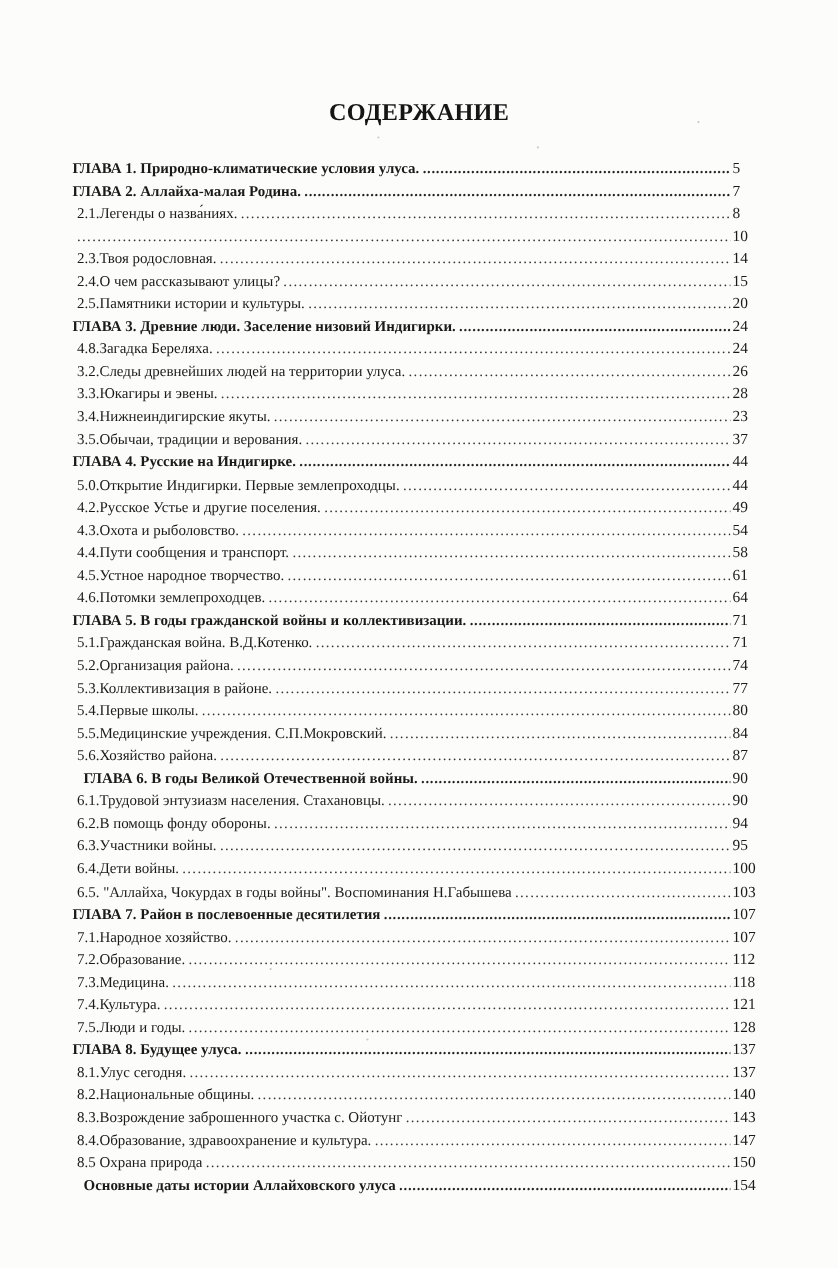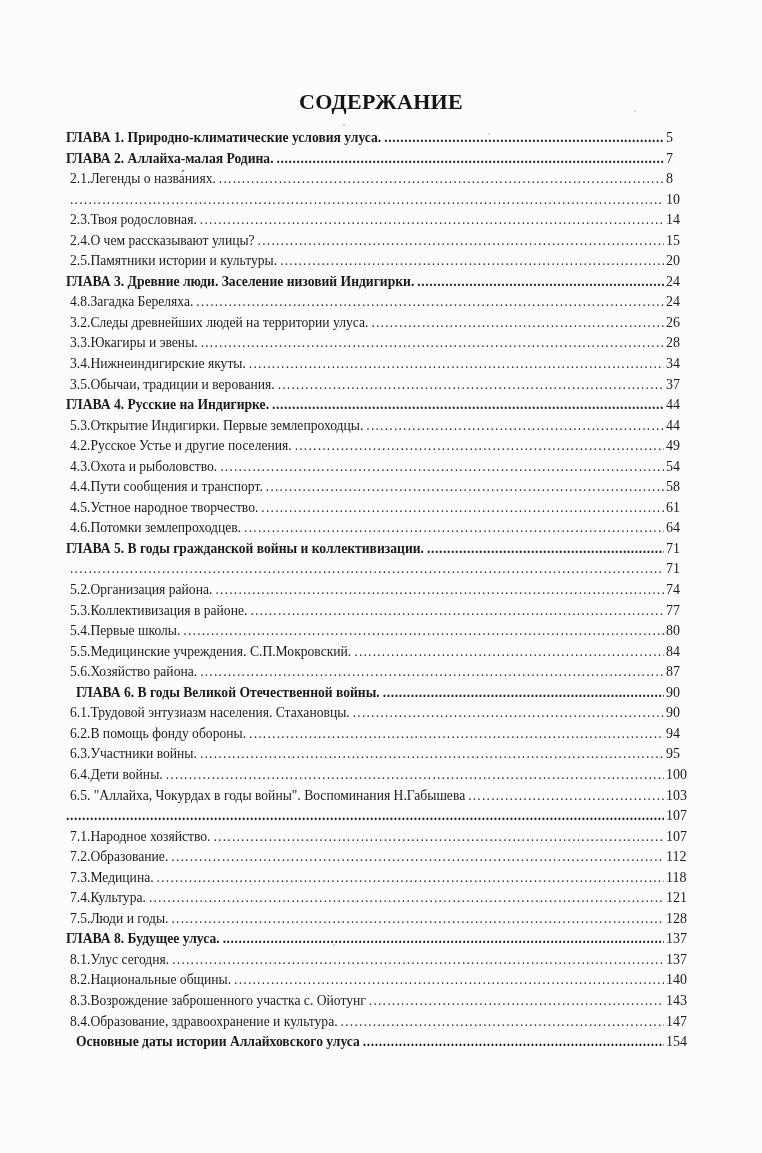--- a/index.html
+++ b/index.html
@@ -22,21 +22,21 @@
       top: 74px;
       text-align: center;
       font-weight: bold;
       font-size: 22px;
       letter-spacing: 0.3px;
       color: #151515;
     }
     .toc {
       position: absolute;
       left: 66px;
-      top: 128px;
+      top: 143px;
       width: 640px;
       margin: 0;
       padding: 0;
       list-style: none;
     }
     .toc-row {
       display: flex;
       align-items: baseline;
       height: 20.55px;
       line-height: 20.55px;
@@ -144,34 +144,34 @@
       <span class="toc-page">26</span>
     </li>
     <li class="toc-row indent-small">
       <span class="toc-label">3.3.Юкагиры и эвены.</span>
       <span class="toc-leader"></span>
       <span class="toc-page">28</span>
     </li>
     <li class="toc-row indent-small">
       <span class="toc-label">3.4.Нижнеиндигирские якуты.</span>
       <span class="toc-leader"></span>
-      <span class="toc-page">34</span>
+      <span class="toc-page">23</span>
     </li>
     <li class="toc-row indent-small">
       <span class="toc-label">3.5.Обычаи,  традиции и верования.</span>
       <span class="toc-leader"></span>
       <span class="toc-page">37</span>
     </li>
     <li class="toc-row chapter">
       <span class="toc-label">ГЛАВА 4. Русские на Индигирке.</span>
       <span class="toc-leader"></span>
       <span class="toc-page">44</span>
     </li>
     <li class="toc-row indent-small">
-      <span class="toc-label">5.3.Открытие Индигирки. Первые землепроходцы.</span>
+      <span class="toc-label">5.0.Открытие Индигирки. Первые землепроходцы.</span>
       <span class="toc-leader"></span>
       <span class="toc-page">44</span>
     </li>
     <li class="toc-row indent-small">
       <span class="toc-label">4.2.Русское Устье и другие поселения.</span>
       <span class="toc-leader"></span>
       <span class="toc-page">49</span>
     </li>
     <li class="toc-row indent-small">
       <span class="toc-label">4.3.Охота и рыболовство.</span>
@@ -192,20 +192,21 @@
       <span class="toc-label">4.6.Потомки землепроходцев.</span>
       <span class="toc-leader"></span>
       <span class="toc-page">64</span>
     </li>
     <li class="toc-row chapter">
       <span class="toc-label">ГЛАВА 5. В годы гражданской войны и коллективизации.</span>
       <span class="toc-leader"></span>
       <span class="toc-page">71</span>
     </li>
     <li class="toc-row indent-small">
+      <span class="toc-label">5.1.Гражданская война. В.Д.Котенко.</span>
       <span class="toc-leader"></span>
       <span class="toc-page">71</span>
     </li>
     <li class="toc-row indent-small">
       <span class="toc-label">5.2.Организация района.</span>
       <span class="toc-leader"></span>
       <span class="toc-page">74</span>
     </li>
     <li class="toc-row indent-small">
       <span class="toc-label">5.3.Коллективизация в районе.</span>
@@ -251,20 +252,21 @@
       <span class="toc-label">6.4.Дети войны.</span>
       <span class="toc-leader"></span>
       <span class="toc-page">100</span>
     </li>
     <li class="toc-row indent-small">
       <span class="toc-label">6.5. "Аллайха, Чокурдах в годы войны". Воспоминания Н.Габышева</span>
       <span class="toc-leader"></span>
       <span class="toc-page">103</span>
     </li>
     <li class="toc-row chapter">
+      <span class="toc-label">ГЛАВА 7. Район в послевоенные десятилетия</span>
       <span class="toc-leader"></span>
       <span class="toc-page">107</span>
     </li>
     <li class="toc-row indent-small">
       <span class="toc-label">7.1.Народное хозяйство.</span>
       <span class="toc-leader"></span>
       <span class="toc-page">107</span>
     </li>
     <li class="toc-row indent-small">
       <span class="toc-label">7.2.Образование.</span>
@@ -303,20 +305,25 @@
     </li>
     <li class="toc-row indent-small">
       <span class="toc-label">8.3.Возрождение заброшенного участка с. Ойотунг</span>
       <span class="toc-leader"></span>
       <span class="toc-page">143</span>
     </li>
     <li class="toc-row indent-small">
       <span class="toc-label">8.4.Образование, здравоохранение и культура.</span>
       <span class="toc-leader"></span>
       <span class="toc-page">147</span>
+    </li>
+    <li class="toc-row indent-small">
+      <span class="toc-label">8.5 Охрана природа</span>
+      <span class="toc-leader"></span>
+      <span class="toc-page">150</span>
     </li>
     <li class="toc-row chapter indent">
       <span class="toc-label">Основные даты истории Аллайховского улуса</span>
       <span class="toc-leader"></span>
       <span class="toc-page">154</span>
     </li>
   </ul>
 
 <div class="speck" style="left:343px;top:124px;"></div>
 <div class="speck" style="left:488px;top:133px;"></div>

